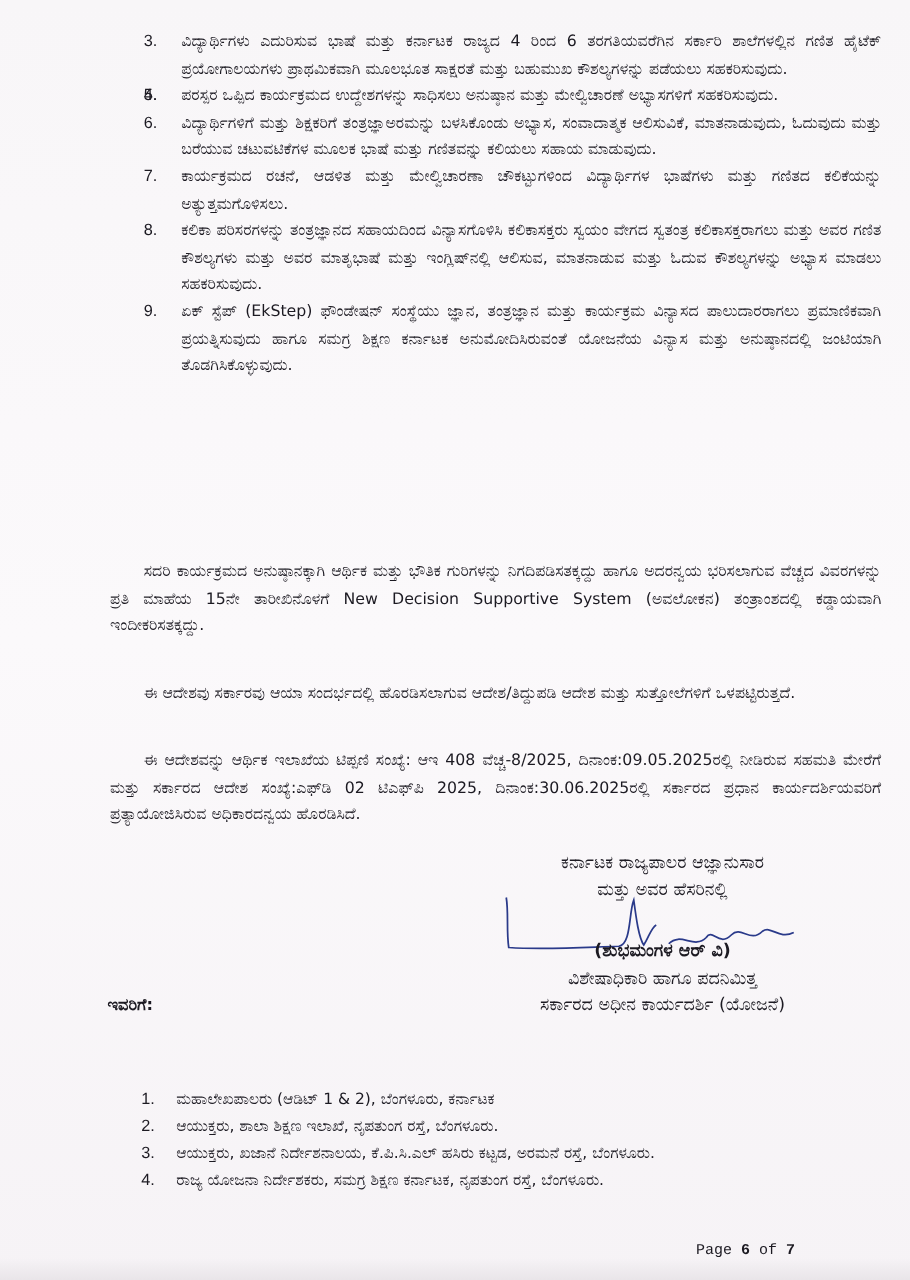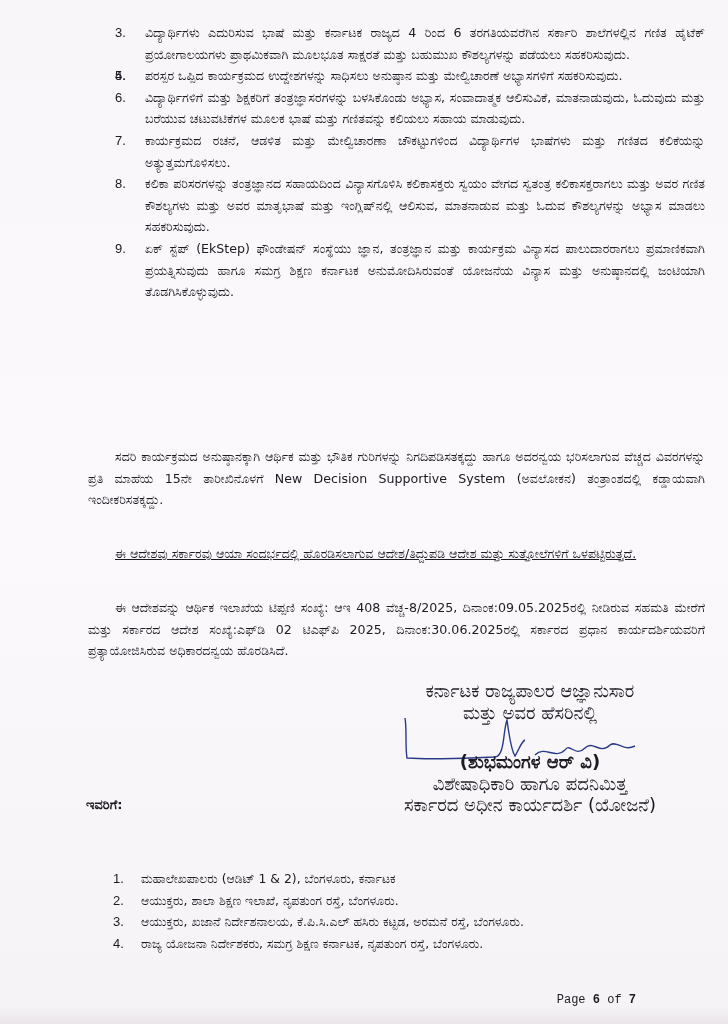--- a/index.html
+++ b/index.html
@@ -26,21 +26,21 @@
   }
   .numlist li .num {
     position: absolute; left: 0; top: 0; font-family: "Liberation Sans", sans-serif; font-size: 13px;
   }
   .para {
     position: absolute; left: 88px; width: 617px; margin: 0;
     font-size: 12.6px; line-height: 21.6px; text-align: justify; text-indent: 27px;
   }
   .sig-block {
     position: absolute; left: 370px; width: 320px; text-align: center;
-    font-size: 18px; line-height: 21.5px;
+    font-size: 14px; line-height: 21.5px;
   }
   .sig-line { display: block; }
   .sig-name { font-weight: bold; }
   .signature-scribble {
     position: absolute; left: 395px; top: 700px; width: 300px; height: 70px;
   }
   .to-title {
     position: absolute; left: 86px; top: 797px; font-weight: bold; font-size: 13px; margin: 0;
   }
   .to-list {
@@ -57,28 +57,28 @@
 </style>
 </head>
 <body>
 
 <div class="page">
 
   <ol class="numlist" style="top:22px;">
     <li><span class="num">3.</span><span>ವಿದ್ಯಾರ್ಥಿಗಳು ಎದುರಿಸುವ ಭಾಷೆ ಮತ್ತು ಕರ್ನಾಟಕ ರಾಜ್ಯದ 4 ರಿಂದ 6 ತರಗತಿಯವರೆಗಿನ ಸರ್ಕಾರಿ ಶಾಲೆಗಳಲ್ಲಿನ ಗಣಿತ ಹೈಟೆಕ್ ಪ್ರಯೋಗಾಲಯಗಳು ಪ್ರಾಥಮಿಕವಾಗಿ ಮೂಲಭೂತ ಸಾಕ್ಷರತೆ ಮತ್ತು ಬಹುಮುಖ ಕೌಶಲ್ಯಗಳನ್ನು ಪಡೆಯಲು ಸಹಕರಿಸುವುದು.</span></li>
     <li><span class="num">4.</span></li>
     <li><span class="num">5.</span><span>ಪರಸ್ಪರ ಒಪ್ಪಿದ ಕಾರ್ಯಕ್ರಮದ ಉದ್ದೇಶಗಳನ್ನು ಸಾಧಿಸಲು ಅನುಷ್ಠಾನ ಮತ್ತು ಮೇಲ್ವಿಚಾರಣೆ ಅಭ್ಯಾಸಗಳಿಗೆ ಸಹಕರಿಸುವುದು.</span></li>
-    <li><span class="num">6.</span><span>ವಿದ್ಯಾರ್ಥಿಗಳಿಗೆ ಮತ್ತು ಶಿಕ್ಷಕರಿಗೆ ತಂತ್ರಜ್ಞಾಸರಗಳನ್ನು ಬಳಸಿಕೊಂಡು ಅಭ್ಯಾಸ, ಸಂವಾದಾತ್ಮಕ ಆಲಿಸುವಿಕೆ, ಮಾತನಾಡುವುದು, ಓದುವುದು ಮತ್ತು ಬರೆಯುವ ಚಟುವಟಿಕೆಗಳ ಮೂಲಕ ಭಾಷೆ ಮತ್ತು ಗಣಿತವನ್ನು ಕಲಿಯಲು ಸಹಾಯ ಮಾಡುವುದು.</span></li>
+    <li><span class="num">6.</span><span>ವಿದ್ಯಾರ್ಥಿಗಳಿಗೆ ಮತ್ತು ಶಿಕ್ಷಕರಿಗೆ ತಂತ್ರಜ್ಞಾಅರಮನ್ನು ಬಳಸಿಕೊಂಡು ಅಭ್ಯಾಸ, ಸಂವಾದಾತ್ಮಕ ಆಲಿಸುವಿಕೆ, ಮಾತನಾಡುವುದು, ಓದುವುದು ಮತ್ತು ಬರೆಯುವ ಚಟುವಟಿಕೆಗಳ ಮೂಲಕ ಭಾಷೆ ಮತ್ತು ಗಣಿತವನ್ನು ಕಲಿಯಲು ಸಹಾಯ ಮಾಡುವುದು.</span></li>
     <li><span class="num">7.</span><span>ಕಾರ್ಯಕ್ರಮದ ರಚನೆ, ಆಡಳಿತ ಮತ್ತು ಮೇಲ್ವಿಚಾರಣಾ ಚೌಕಟ್ಟುಗಳಿಂದ ವಿದ್ಯಾರ್ಥಿಗಳ ಭಾಷೆಗಳು ಮತ್ತು ಗಣಿತದ ಕಲಿಕೆಯನ್ನು ಅತ್ಯುತ್ತಮಗೊಳಿಸಲು.</span></li>
     <li><span class="num">8.</span><span>ಕಲಿಕಾ ಪರಿಸರಗಳನ್ನು ತಂತ್ರಜ್ಞಾನದ ಸಹಾಯದಿಂದ ವಿನ್ಯಾಸಗೊಳಿಸಿ ಕಲಿಕಾಸಕ್ತರು ಸ್ವಯಂ ವೇಗದ ಸ್ವತಂತ್ರ ಕಲಿಕಾಸಕ್ತರಾಗಲು ಮತ್ತು ಅವರ ಗಣಿತ ಕೌಶಲ್ಯಗಳು ಮತ್ತು ಅವರ ಮಾತೃಭಾಷೆ ಮತ್ತು ಇಂಗ್ಲಿಷ್‌ನಲ್ಲಿ ಆಲಿಸುವ, ಮಾತನಾಡುವ ಮತ್ತು ಓದುವ ಕೌಶಲ್ಯಗಳನ್ನು ಅಭ್ಯಾಸ ಮಾಡಲು ಸಹಕರಿಸುವುದು.</span></li>
     <li><span class="num">9.</span><span>ಏಕ್ ಸ್ಟೆಪ್ (EkStep) ಫೌಂಡೇಷನ್ ಸಂಸ್ಥೆಯು ಜ್ಞಾನ, ತಂತ್ರಜ್ಞಾನ ಮತ್ತು ಕಾರ್ಯಕ್ರಮ ವಿನ್ಯಾಸದ ಪಾಲುದಾರರಾಗಲು ಪ್ರಮಾಣಿಕವಾಗಿ ಪ್ರಯತ್ನಿಸುವುದು ಹಾಗೂ ಸಮಗ್ರ ಶಿಕ್ಷಣ ಕರ್ನಾಟಕ ಅನುಮೋದಿಸಿರುವಂತೆ ಯೋಜನೆಯ ವಿನ್ಯಾಸ ಮತ್ತು ಅನುಷ್ಠಾನದಲ್ಲಿ ಜಂಟಿಯಾಗಿ ತೊಡಗಿಸಿಕೊಳ್ಳುವುದು.</span></li>
   </ol>
 
   <p class="para" style="top:446px;">ಸದರಿ ಕಾರ್ಯಕ್ರಮದ ಅನುಷ್ಠಾನಕ್ಕಾಗಿ ಆರ್ಥಿಕ ಮತ್ತು ಭೌತಿಕ ಗುರಿಗಳನ್ನು ನಿಗದಿಪಡಿಸತಕ್ಕದ್ದು ಹಾಗೂ ಅದರನ್ವಯ ಭರಿಸಲಾಗುವ ವೆಚ್ಚದ ವಿವರಗಳನ್ನು ಪ್ರತಿ ಮಾಹೆಯ 15ನೇ ತಾರೀಖಿನೊಳಗೆ New Decision Supportive System (ಅವಲೋಕನ) ತಂತ್ರಾಂಶದಲ್ಲಿ ಕಡ್ಡಾಯವಾಗಿ ಇಂದೀಕರಿಸತಕ್ಕದ್ದು.</p>
-  <p class="para" style="top:543px;text-decoration:underline;">ಈ ಆದೇಶವು ಸರ್ಕಾರವು ಆಯಾ ಸಂದರ್ಭದಲ್ಲಿ ಹೊರಡಿಸಲಾಗುವ ಆದೇಶ/ತಿದ್ದುಪಡಿ ಆದೇಶ ಮತ್ತು ಸುತ್ತೋಲೆಗಳಿಗೆ ಒಳಪಟ್ಟಿರುತ್ತದೆ.</p>
+  <p class="para" style="top:543px;">ಈ ಆದೇಶವು ಸರ್ಕಾರವು ಆಯಾ ಸಂದರ್ಭದಲ್ಲಿ ಹೊರಡಿಸಲಾಗುವ ಆದೇಶ/ತಿದ್ದುಪಡಿ ಆದೇಶ ಮತ್ತು ಸುತ್ತೋಲೆಗಳಿಗೆ ಒಳಪಟ್ಟಿರುತ್ತದೆ.</p>
   <p class="para" style="top:597px;">ಈ ಆದೇಶವನ್ನು ಆರ್ಥಿಕ ಇಲಾಖೆಯ ಟಿಪ್ಪಣಿ ಸಂಖ್ಯೆ: ಆಇ 408 ವೆಚ್ಚ-8/2025, ದಿನಾಂಕ:09.05.2025ರಲ್ಲಿ ನೀಡಿರುವ ಸಹಮತಿ ಮೇರೆಗೆ ಮತ್ತು ಸರ್ಕಾರದ ಆದೇಶ ಸಂಖ್ಯೆ:ಎಫ್‌ಡಿ 02 ಟಿಎಫ್‌ಪಿ 2025, ದಿನಾಂಕ:30.06.2025ರಲ್ಲಿ ಸರ್ಕಾರದ ಪ್ರಧಾನ ಕಾರ್ಯದರ್ಶಿಯವರಿಗೆ ಪ್ರತ್ಯಾಯೋಜಿಸಿರುವ ಅಧಿಕಾರದನ್ವಯ ಹೊರಡಿಸಿದೆ.</p>
 
   <svg class="signature-scribble" viewBox="0 0 300 70">
     <path d="M10 18 C12 30, 10 45, 12 58 C40 60, 70 58, 100 57 C110 56, 108 30, 112 20 C114 35, 116 50, 120 56 C124 50, 126 42, 130 40" fill="none" stroke="#2a3a8a" stroke-width="1.4"></path>
     <path d="M140 55 C150 45, 160 60, 170 50 C175 42, 180 58, 190 48 C198 40, 205 55, 215 45 C222 40, 228 52, 240 46" fill="none" stroke="#2a3a8a" stroke-width="1.4"></path>
   </svg>
 
   <div class="sig-block" style="top:680px;">
     <span class="sig-line">ಕರ್ನಾಟಕ ರಾಜ್ಯಪಾಲರ ಆಜ್ಞಾನುಸಾರ</span>
     <span class="sig-line">ಮತ್ತು ಅವರ ಹೆಸರಿನಲ್ಲಿ</span>

